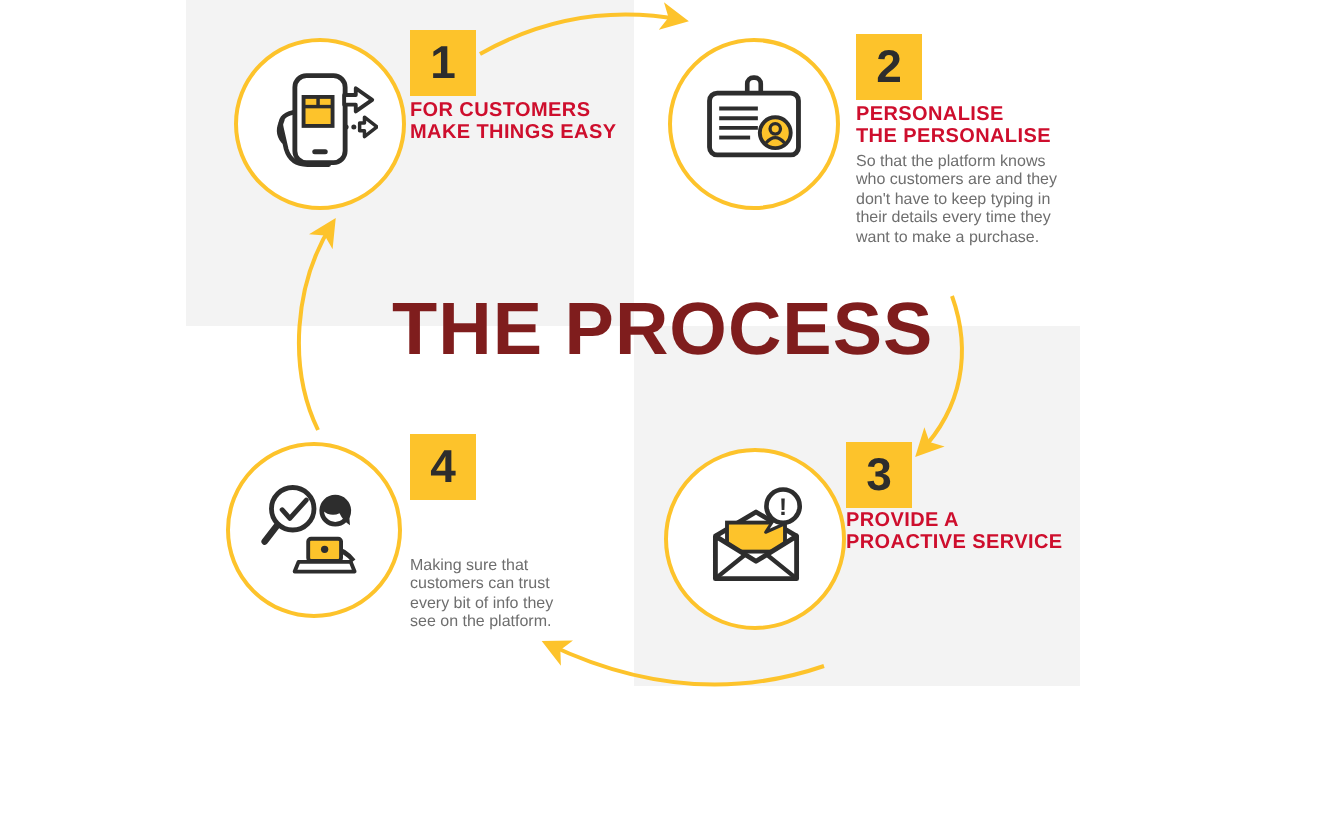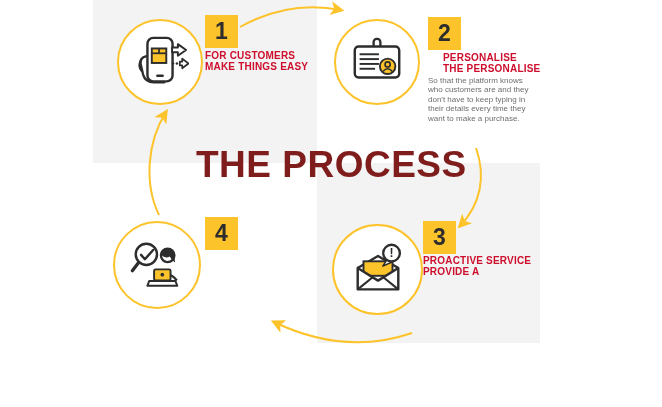--- a/index.html
+++ b/index.html
@@ -28,21 +28,21 @@
     position:absolute;width:33px;height:33px;background:#FDC32B;
     display:flex;align-items:center;justify-content:center;
     font-size:23px;font-weight:700;color:#2D2D2D;
   }
   #numbox-1{left:205px;top:15px;}
   #numbox-2{left:428px;top:17px;}
   #numbox-3{left:423px;top:221px;}
   #numbox-4{left:205px;top:217px;}
   .heading{position:absolute;color:#CE0E2D;font-weight:700;font-size:10px;line-height:10.5px;letter-spacing:0.2px;white-space:nowrap;}
   #heading-1{left:205px;top:51px;}
-  #heading-2{left:443px;top:53px;}
+  #heading-2{left:428px;top:53px;}
   #heading-3{left:423px;top:256px;}
   #heading-4{left:205px;top:255px;}
   .body-text{position:absolute;color:#6E6E6E;font-size:8px;line-height:9.4px;white-space:pre-line;}
   #body-1{left:205px;top:73px;}
   #body-2{left:428px;top:76px;}
   #body-3{left:423px;top:281px;}
   #body-4{left:205px;top:278px;}
 </style>
 </head>
 <body>
@@ -123,34 +123,38 @@
       <path d="M9 50 L24.5 37.5 M51 50 L35.5 37.5" fill="none" stroke="#2D2D2D" stroke-width="2.2"></path>
       <path d="M39.5 19 L35 26 L44 22 Z" fill="#ffffff" stroke="#2D2D2D" stroke-width="1.6" stroke-linejoin="round"></path>
       <circle cx="44" cy="12.5" r="8.6" fill="#ffffff" stroke="#2D2D2D" stroke-width="2.4"></circle>
       <text x="44" y="17" text-anchor="middle" font-size="12.5" font-weight="bold" fill="#2D2D2D">!</text>
     </svg>
   </div>
   <div class="numbox" id="numbox-3">
     <span>3</span>
   </div>
   <div class="heading" id="heading-3">
+    <div>PROVIDE A</div>
     <div>PROACTIVE SERVICE</div>
-    <div>PROVIDE A</div>
   </div>
 
   <div class="circle" id="circle-4">
     <svg viewBox="0 0 60 60" xmlns="http://www.w3.org/2000/svg">
       <circle cx="41" cy="20" r="7" fill="#ffffff" stroke="#2D2D2D" stroke-width="2.4"></circle>
       <path d="M34 19.5 a7 7 0 0 1 14 0 l0.6 8 q-3.8 -2.6 -5.4 -6.2 q-4.6 2.4 -9.2 -1.8 z" fill="#2D2D2D"></path>
       <path d="M31.5 46 q9.5 -12 19 0" fill="#ffffff" stroke="#2D2D2D" stroke-width="2.4"></path>
       <rect x="27" y="34.5" width="17" height="11.5" rx="1.5" fill="#FDC32B" stroke="#2D2D2D" stroke-width="2"></rect>
       <circle cx="35.5" cy="40" r="1.9" fill="#2D2D2D"></circle>
       <path d="M22 46.5 h27 l2 5 h-31 z" fill="#ffffff" stroke="#2D2D2D" stroke-width="2" stroke-linejoin="round"></path>
       <circle cx="19" cy="19" r="11" fill="#ffffff" stroke="#2D2D2D" stroke-width="2.5"></circle>
       <path d="M13.5 19.5 l4 4.5 l8.5 -9.5" fill="none" stroke="#2D2D2D" stroke-width="2.5" stroke-linecap="round" stroke-linejoin="round"></path>
       <line x1="11" y1="27.5" x2="4.5" y2="36" stroke="#2D2D2D" stroke-width="3.4" stroke-linecap="round"></line>
     </svg>
   </div>
   <div class="numbox" id="numbox-4">
     <span>4</span>
   </div>
+  <div class="body-text" id="body-4">Making sure that
+customers can trust
+every bit of info they
+see on the platform.</div>
 
 </div>
 
 </body></html>

